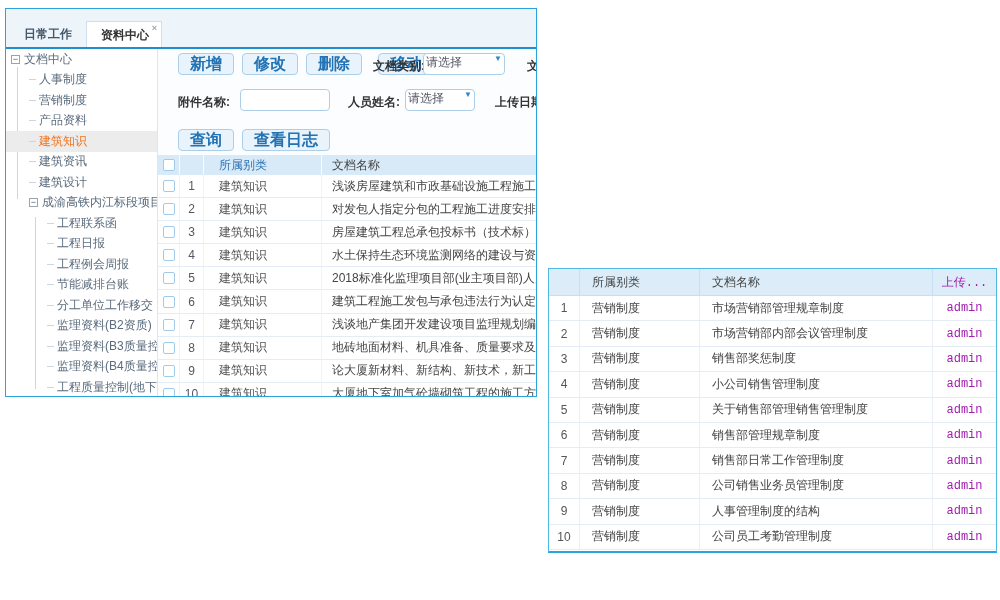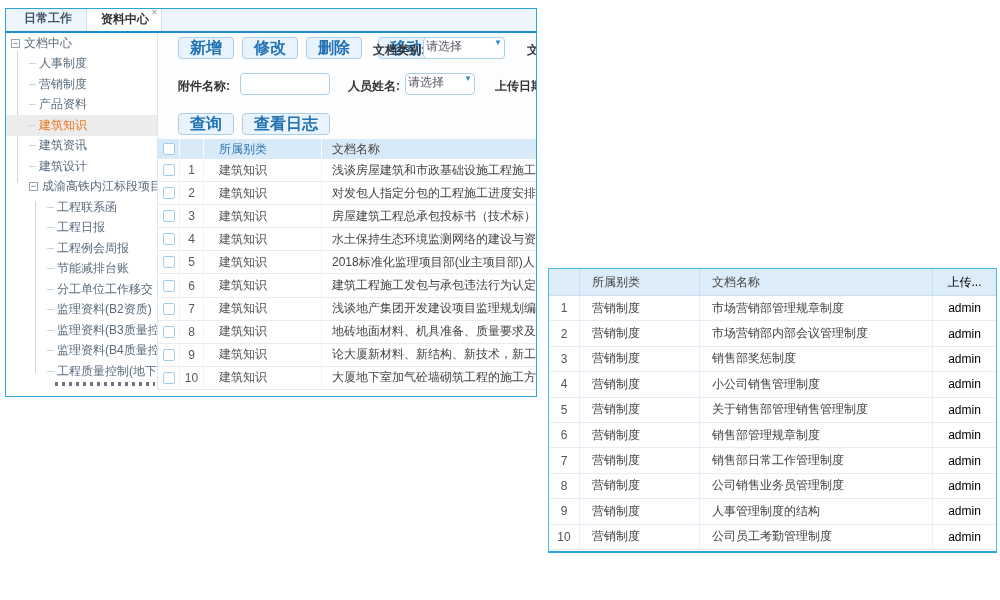--- a/index.html
+++ b/index.html
@@ -3,21 +3,21 @@
 <meta charset="utf-8">
 <style>
   * { margin:0; padding:0; box-sizing:border-box; }
   html,body { width:1000px; height:600px; background:#fff;
     font-family:"Liberation Sans","DejaVu Sans",sans-serif; font-size:12px; color:#555; }
 
   
   .win { position:absolute; left:5px; top:8px; width:532px; height:389px;
     background:#fff; border:1px solid #2aa3dc; overflow:hidden; }
 
-  .tabbar { height:24px; background:#edf4fa; border-bottom:2px solid #1e8fce;
+  .tabbar { height:40px; background:#edf4fa; border-bottom:2px solid #1e8fce;
     display:flex; align-items:flex-end; padding-left:4px; }
   .tab { height:26px; line-height:26px; padding:0 14px; font-weight:bold;
     color:#44586b; cursor:default; }
   .tab.active { position:relative; background:#fff; border:1px solid #d0dfeb;
     border-bottom:none; color:#333; padding-right:12px; }
   .tab-close { position:absolute; top:1px; right:4px; font-size:9px; color:#9aa7b4;
     line-height:10px; }
 
   .main { display:flex; height:357px; }
 
@@ -95,21 +95,21 @@
   .d-head .c { border-right:1px solid #c9dff0; height:100%; display:flex;
     align-items:center; }
   .d-row { display:flex; height:25.4px; border-bottom:1px solid #e4edf5;
     align-items:center; background:#fff; cursor:pointer; }
   .d-row .c { border-right:1px solid #e8eff6; height:100%; display:flex;
     align-items:center; }
   .d-num { width:31px; justify-content:center; color:#555; }
   .d-cat { width:120px; padding-left:12px; color:#444; }
   .d-name { width:233px; padding-left:12px; color:#444; white-space:nowrap;
     overflow:hidden; }
-  .d-up { flex:1; justify-content:center; color:#000000; border-right:none !important; }
+  .d-up { flex:1; justify-content:center; color:#a21caf; border-right:none !important;font-family:Liberation Mono, monospace; }
 </style>
 </head>
 <body>
 
 <div class="win">
 
   <div class="tabbar">
     <div class="tab">日常工作</div>
     <div class="tab active">
       <span>资料中心</span>

